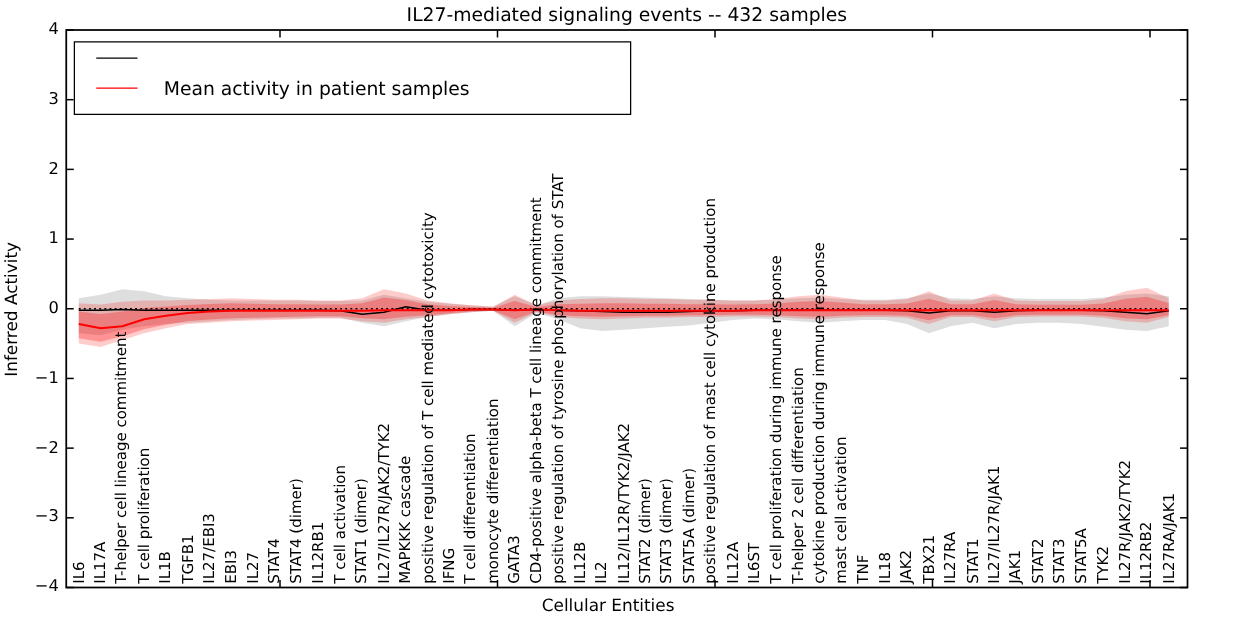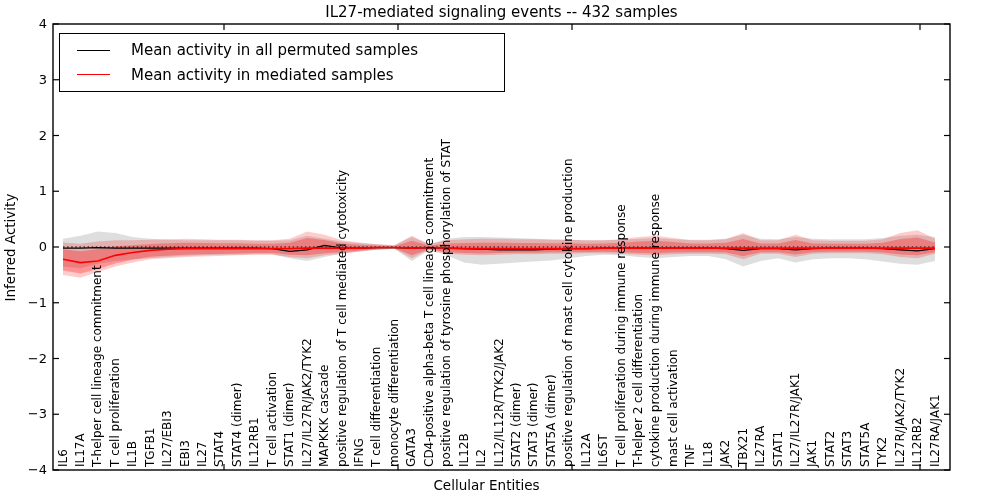--- a/index.html
+++ b/index.html
@@ -147,20 +147,19 @@
       <div class="xtick-label" style="left: 858.74px; top: 467px;">STAT5A</div>
       <div class="xtick-label" style="left: 876.18px; top: 467px;">TYK2</div>
       <div class="xtick-label" style="left: 893.62px; top: 467px;">IL27R/JAK2/TYK2</div>
       <div class="xtick-label" style="left: 911.06px; top: 467px;">IL12RB2</div>
       <div class="xtick-label" style="left: 928.5px; top: 467px;">IL27RA/JAK1</div>
     </div>
 
   <div id="legend">
     <div class="legend-row">
       <div class="legend-line" style="border-top-width:1.6px;border-top-color:#000000;"></div>
-      <div class="legend-text">Mean activity in all permuted samples</div>
     </div>
     <div class="legend-row">
       <div class="legend-line" style="border-top-width:1.8px;border-top-color:#ff0000;"></div>
-      <div class="legend-text">Mean activity in mediated samples</div>
+      <div class="legend-text">Mean activity in patient samples</div>
     </div>
   </div>
 </div>
 
 </body></html>

